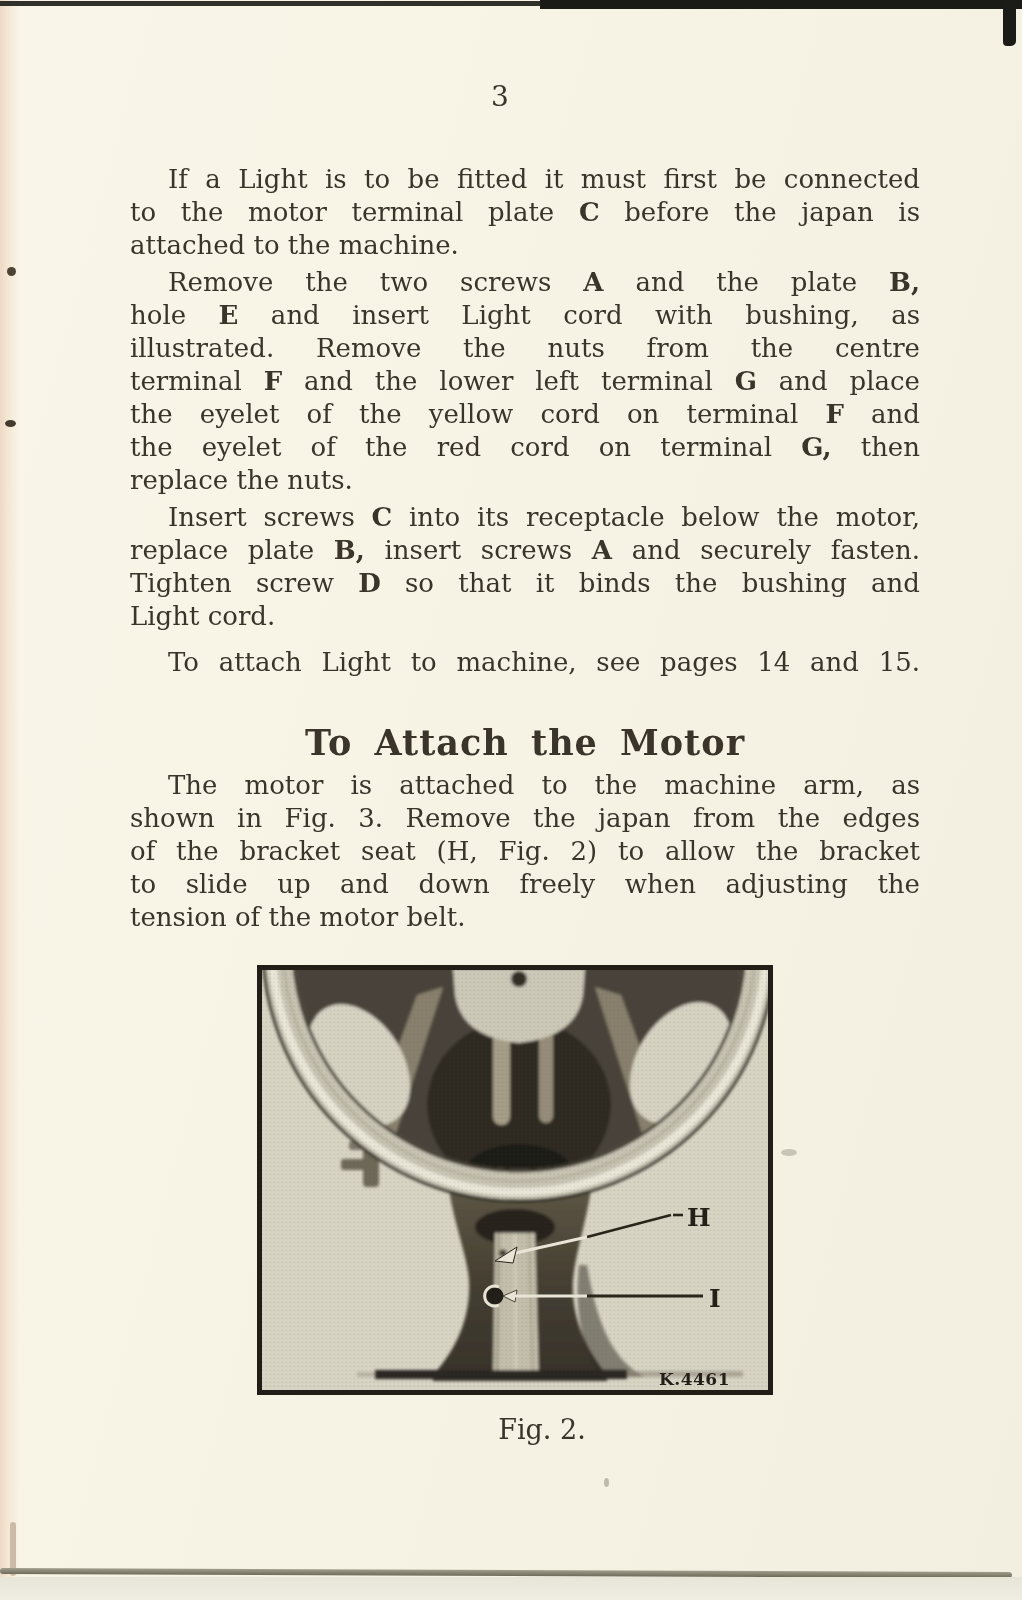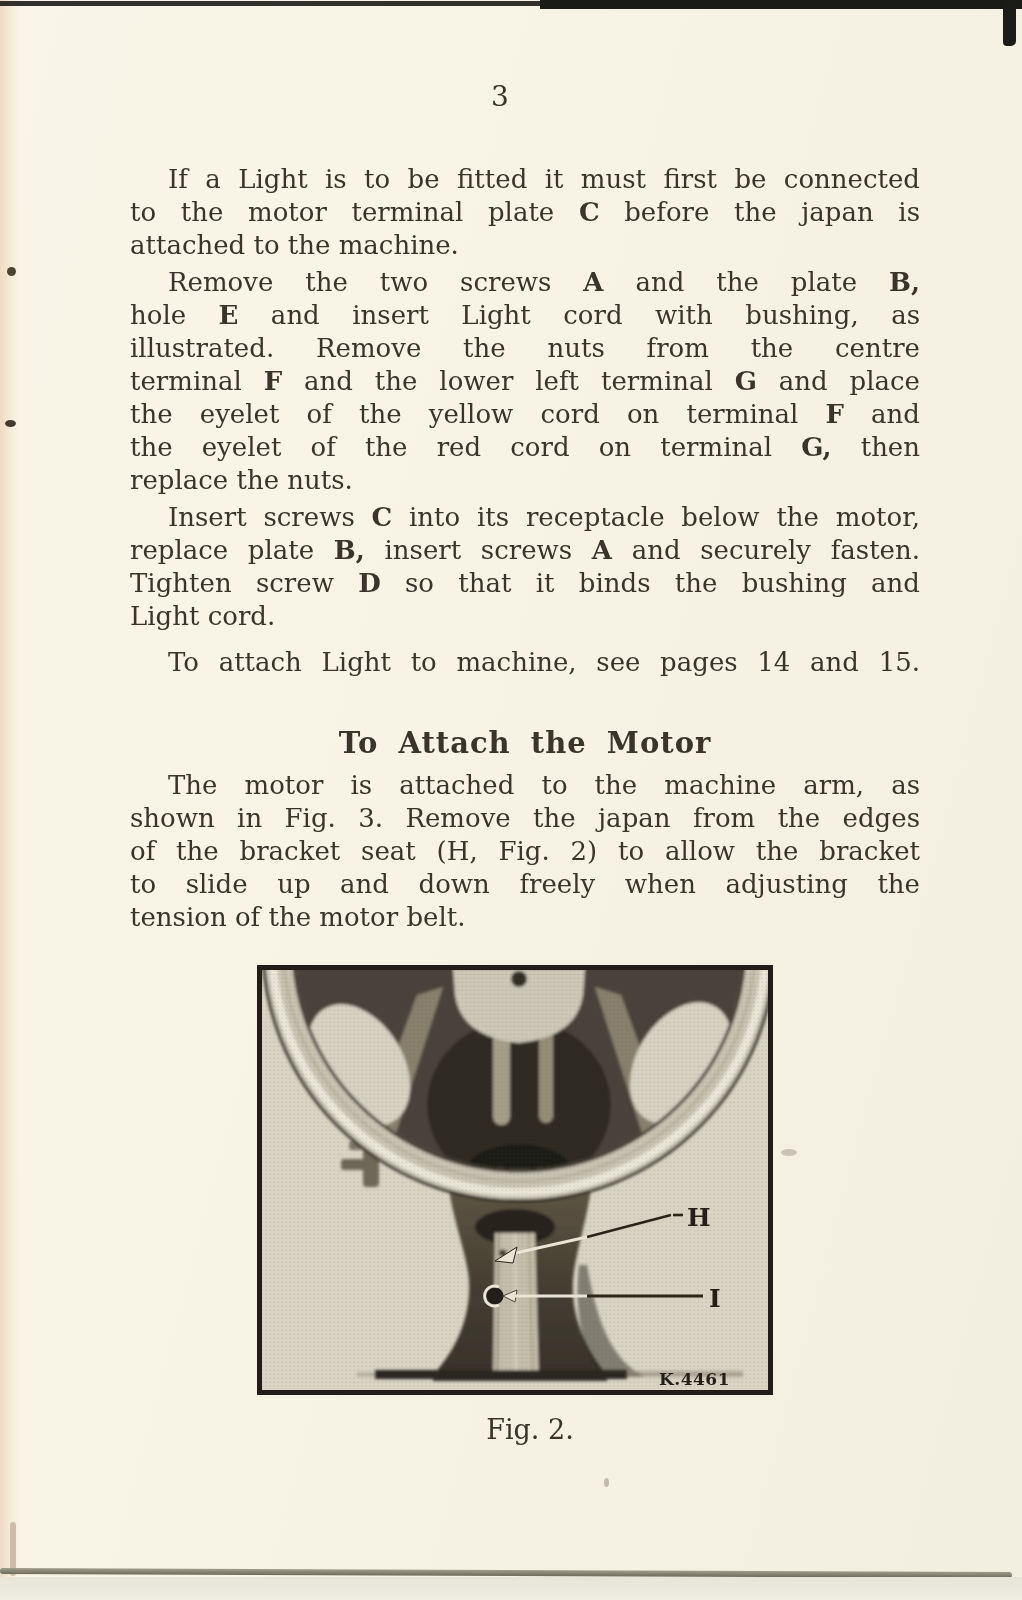--- a/index.html
+++ b/index.html
@@ -20,25 +20,25 @@
   .s3{left:781px;top:1149px;width:16px;height:7px;background:rgba(120,112,96,.35);}
   .s4{left:604px;top:1478px;width:5px;height:9px;background:rgba(110,102,88,.4);}
   #pagenum{position:absolute;left:0;top:80px;width:1000px;text-align:center;font-size:28px;}
   #textblock{position:absolute;left:118px;top:163px;width:790px;font-size:26px;line-height:33px;margin-left:12px;}
   .line{text-align:justify;text-align-last:justify;}
   .line.end{text-align-last:left;}
   .para .line:first-child{text-indent:38px;}
   .para.stretch .line.end{text-align-last:justify;}
   .b{font-weight:bold;}
   #p0{margin-top:0;} #p1{margin-top:4px;} #p2{margin-top:4px;} #p3{margin-top:13px;}
-  #heading{margin:47px 0 0 0;font-size:29px;line-height:34px;font-weight:bold;text-align:center;
+  #heading{margin:47px 0 0 0;font-size:35px;line-height:34px;font-weight:bold;text-align:center;
     letter-spacing:1px;word-spacing:9px;}
   #p4{margin-top:9px;}
   #figure{position:absolute;left:257px;top:965px;width:516px;height:430px;}
-  #caption{position:absolute;left:260px;top:1414px;width:540px;text-align:center;font-size:27px;}
+  #caption{position:absolute;left:272px;top:1414px;width:540px;text-align:center;font-size:27px;}
   .bottomedge{position:absolute;left:0;top:1570px;width:1012px;height:6px;
     background:linear-gradient(180deg,#a09d8c,#6e6b5b);transform:rotate(0.22deg);border-radius:3px;}
   .belowpage{position:absolute;left:0;top:1577px;width:1022px;height:23px;
     background:linear-gradient(180deg,#e7e5d8,#f0eee3);}
 </style>
 </head>
 <body>
 
 <div id="page">
 

